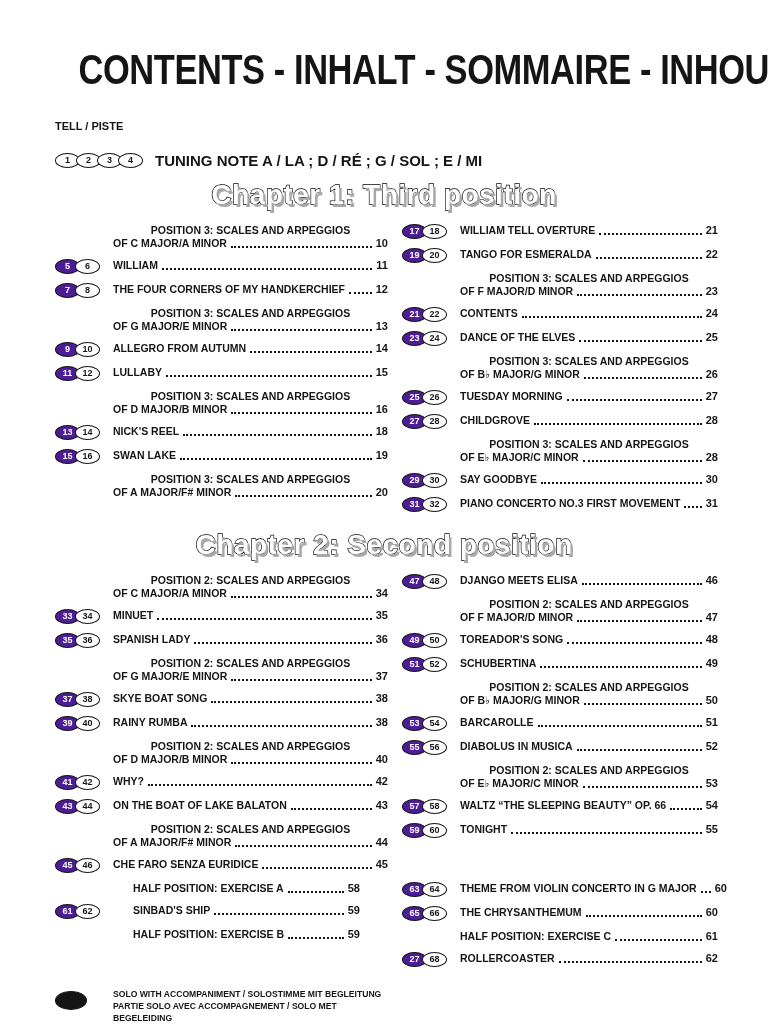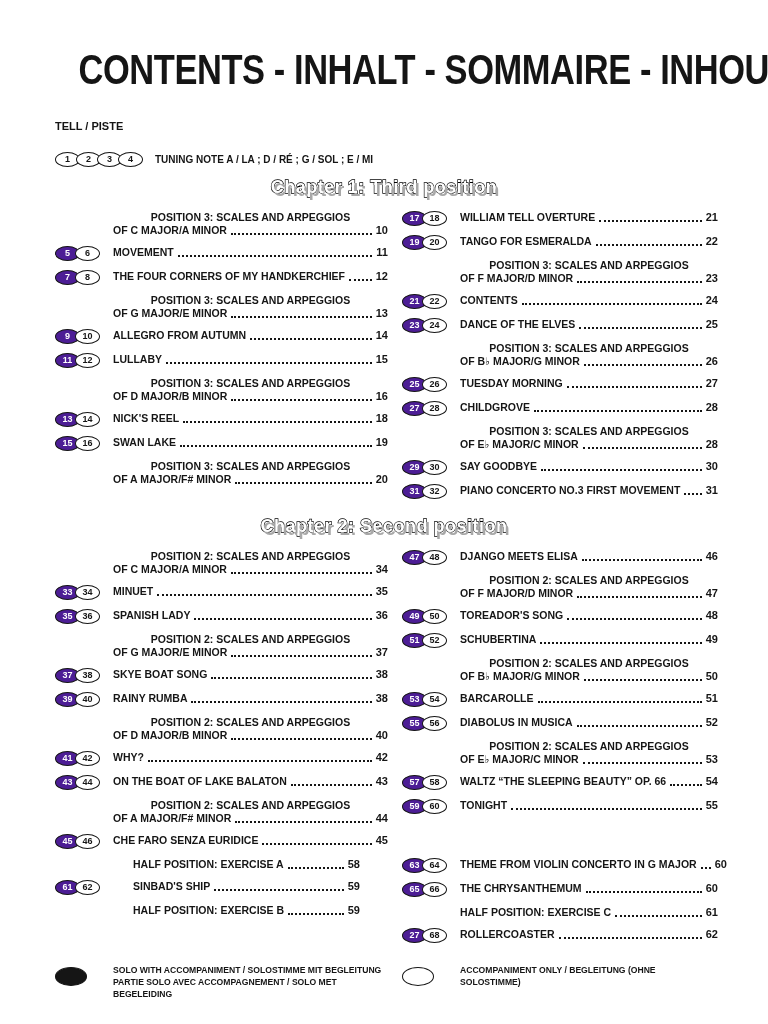--- a/index.html
+++ b/index.html
@@ -13,35 +13,35 @@
   .page-title{
     padding-top:46px;text-align:center;font-size:42px;font-weight:800;
     letter-spacing:-0.5px;white-space:nowrap;
   }
   .page-title .squeeze{display:inline-block;transform:scaleX(0.82);transform-origin:center;}
 
   .track-label{margin:26px 0 0 55px;font-size:11px;font-weight:bold;letter-spacing:0;}
 
   .tuning-row{margin:20px 0 0 55px;display:flex;align-items:center;}
   .tuning-row .ovals{display:flex;align-items:center;}
-  .tuning-label{margin-left:12px;font-size:10px;font-weight:bold;}
+  .tuning-label{margin-left:12px;font-size:15px;font-weight:bold;}
 
   .ov{
     box-sizing:border-box;width:25px;height:15px;border-radius:50%;
     display:flex;align-items:center;justify-content:center;
     font-size:9px;font-weight:bold;line-height:1;flex-shrink:0;background:#fff;
   }
   .ov.solid{background:#4c1d95;color:#fff;border:1.5px solid #151515;}
   .ov.open{border:1.5px solid #151515;color:#151515;margin-left:-5px;}
   .tuning-row .ov.open{margin-left:0;}
   .tuning-row .ov.open + .ov.open{margin-left:-4px;}
 
   #chapters{margin-top:10px;}
   .chapter-heading{
-    text-align:center;font-size:18px;font-weight:800;letter-spacing:0.5px;
+    text-align:center;font-size:28px;font-weight:800;letter-spacing:0.5px;
     color:#fff;-webkit-text-stroke:1.3px #000;paint-order:stroke fill;
     text-shadow:2.5px 2.5px 0 #a8a8a8;
     margin:8px 0 13px 0;white-space:nowrap;
   }
   .columns{display:grid;grid-template-columns:333px 316px;column-gap:14px;margin-left:55px;}
   .col{min-width:0;text-align:center;}
 
   .row{display:flex;align-items:flex-start;margin-bottom:9px;}
   .badge{width:58px;flex-shrink:0;display:flex;padding-top:0;}
   .entry{flex:1;min-width:0;font-size:10.5px;font-weight:bold;line-height:13px;}
@@ -96,21 +96,21 @@
               </div>
             </div>
           </div>
           <div class="row">
             <div class="badge">
               <span class="ov solid">5</span>
               <span class="ov open">6</span>
             </div>
             <div class="entry">
               <div class="l2">
-                <span class="t">MOVEMENT</span>
+                <span class="t">WILLIAM</span>
                 <span class="leader"></span>
                 <span class="pg">11</span>
               </div>
             </div>
           </div>
           <div class="row">
             <div class="badge">
               <span class="ov solid">7</span>
               <span class="ov open">8</span>
             </div>
@@ -707,24 +707,15 @@
   <div class="columns legend legend-block">
     <div class="leg">
       <div class="badge">
         <span class="big-ov solid"></span>
       </div>
       <div class="leg-text">
         <div>SOLO WITH ACCOMPANIMENT / SOLOSTIMME MIT BEGLEITUNG</div>
         <div>PARTIE SOLO AVEC ACCOMPAGNEMENT / SOLO MET BEGELEIDING</div>
       </div>
     </div>
-    <div class="leg">
-      <div class="badge">
-        <span class="big-ov open"></span>
-      </div>
-      <div class="leg-text">
-        <div>ACCOMPANIMENT ONLY / BEGLEITUNG (OHNE SOLOSTIMME)</div>
-
-      </div>
-    </div>
   </div>
 
 </div>
 
 </body></html>

